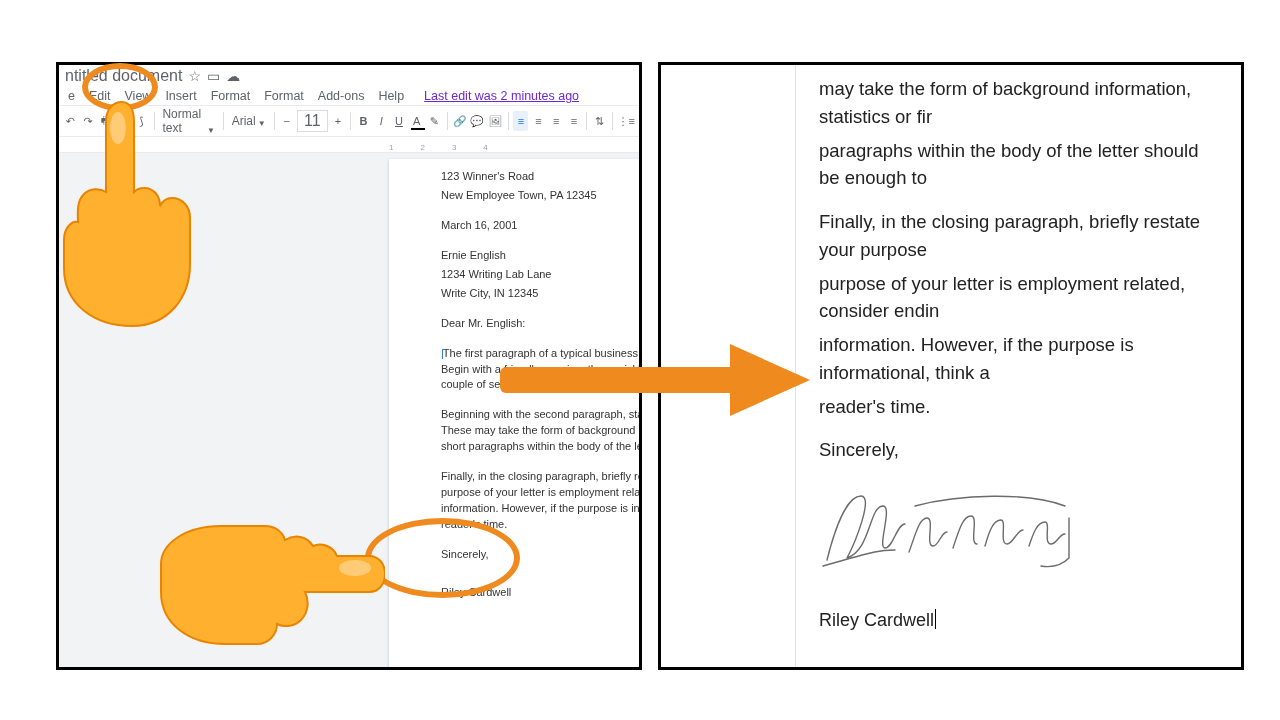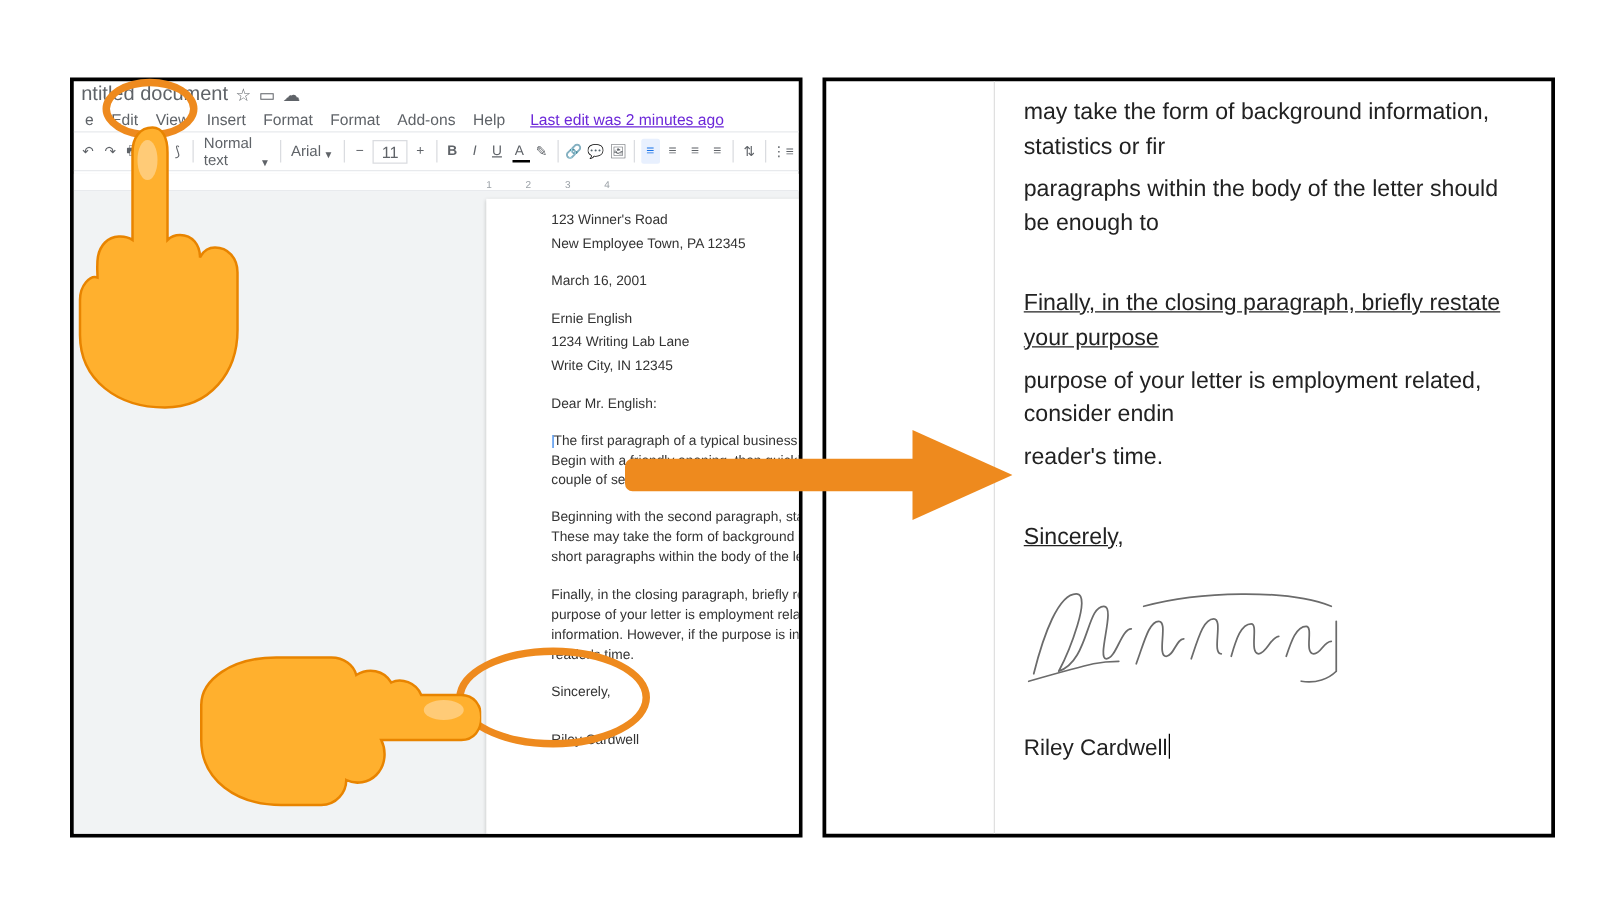--- a/index.html
+++ b/index.html
@@ -26,21 +26,21 @@
   .menubar .last-edit { color:#6d28d9; text-decoration: underline; margin-left: 6px; }
 
   .toolbar {
     display:flex; align-items:center; gap:3px; padding: 4px 4px; border-top:1px solid #e8eaed; border-bottom:1px solid #e8eaed;
     font-size:11px; color:#5f6368; height:32px;
   }
   .toolbar .btn { width:20px; height:20px; display:flex;align-items:center;justify-content:center; }
   .toolbar .sep { width:1px; height:18px; background:#dadce0; margin:0 2px;}
   .toolbar .dropdown { display:flex;align-items:flex-end; gap:2px; padding:0 3px; font-size:12px; }
   .toolbar .dropdown .caret { font-size:8px; color:#5f6368;}
-  .toolbar .sizebox { border:1px solid #dadce0; padding:1px 6px; font-size:13px;}
+  .toolbar .sizebox { border:1px solid #dadce0; padding:1px 6px; font-size:16px;}
   .toolbar .align-active { background:#e8f0fe; color:#1a73e8; border-radius:2px;}
   .tc { font-family:Arial; }
 
   
   .docwrap { background:#f1f3f4; position:absolute; top:74px; left:0; right:0; bottom:0; padding:0 0 0 0; overflow:hidden;}
   .ruler { height:14px; background:#fff; border-bottom:1px solid #e8eaed; font-size:8px; color:#9aa0a6; display:flex; align-items:flex-end; gap:27px; padding-left:330px;}
   .page {
     position:absolute; left:330px; top:20px; width:560px; background:#fff;
     box-shadow: 0 1px 3px rgba(0,0,0,.2);
     padding: 10px 52px 40px 52px;
@@ -54,21 +54,21 @@
 
   
   .right-content {
     padding: 10px 18px 0 0;
     font-size:18.5px; line-height:1.5; color:#222; font-family: Arial, sans-serif;
     position:relative; height:100%;
   }
   .right-content .vline { position:absolute; left:134px; top:0; bottom:0; width:1px; background:#e0e0e0; }
   .right-content .rtext { margin-left:158px; }
   .right-content p { margin-bottom:6px; }
-  .right-content .gap { margin-top:36px;text-decoration:underline; }
+  .right-content .gap { margin-top:16px; }
   .sig-name { font-size:18px; margin-top:20px;}
   .text-cursor { display:inline-block; width:1px; height:20px; background:#000; vertical-align:-3px; margin-left:1px;}
   .signature-svg { margin-top:18px; margin-bottom:6px; }
 
   
   .anno { position:absolute; pointer-events:none; }
   .circle-insert {
     left: 82px; top: 63px; width:76px; height:48px; border:6px solid #ee8a1e; border-radius:50%;
   }
   .circle-sign {
@@ -195,20 +195,21 @@
 
 <div class="panel-right">
   <div class="right-content">
     <div class="vline"></div>
     <div class="rtext">
       <p>may take the form of background information, statistics or fir</p>
       <p>paragraphs within the body of the letter should be enough to</p>
 
       <p class="gap">Finally, in the closing paragraph, briefly restate your purpose</p>
       <p>purpose of your letter is employment related, consider endin</p>
+      <p>information. However, if the purpose is informational, think a</p>
       <p>reader's time.</p>
 
       <p class="gap">Sincerely,</p>
 
       
       <svg class="signature-svg" width="270" height="85" viewBox="0 0 270 85">
         <g stroke="#6b6b6b" stroke-width="1.4" fill="none" stroke-linecap="round" stroke-linejoin="round">
           <path d="M8 72 C 16 40, 28 8, 42 8 C 55 8, 36 55, 28 70 C 52 62, 50 18, 64 18 C 74 18, 58 60, 66 60 C 74 60, 78 36, 86 36"></path>
           <path d="M90 64 C 96 48, 100 30, 108 30 C 116 30, 106 58, 114 58 C 120 58, 122 44, 128 44"></path>
           <path d="M96 18 C 140 6, 210 4, 246 18"></path>

